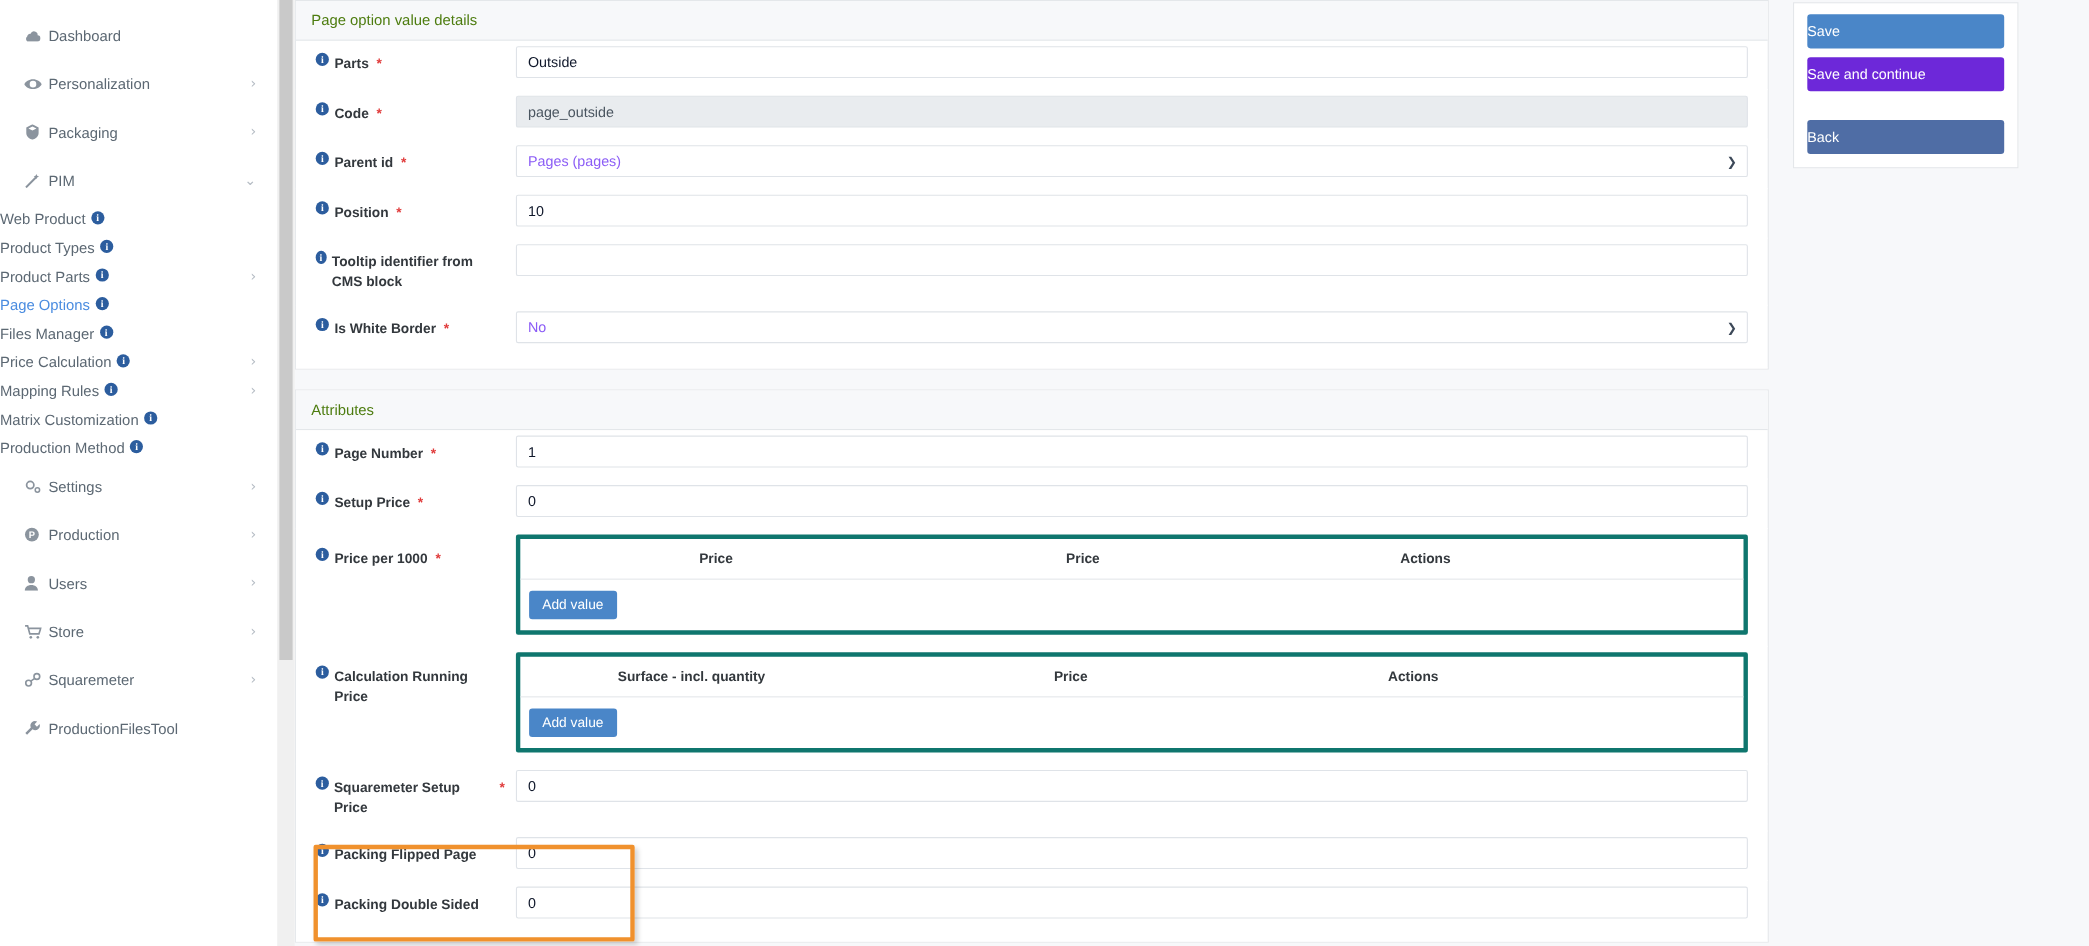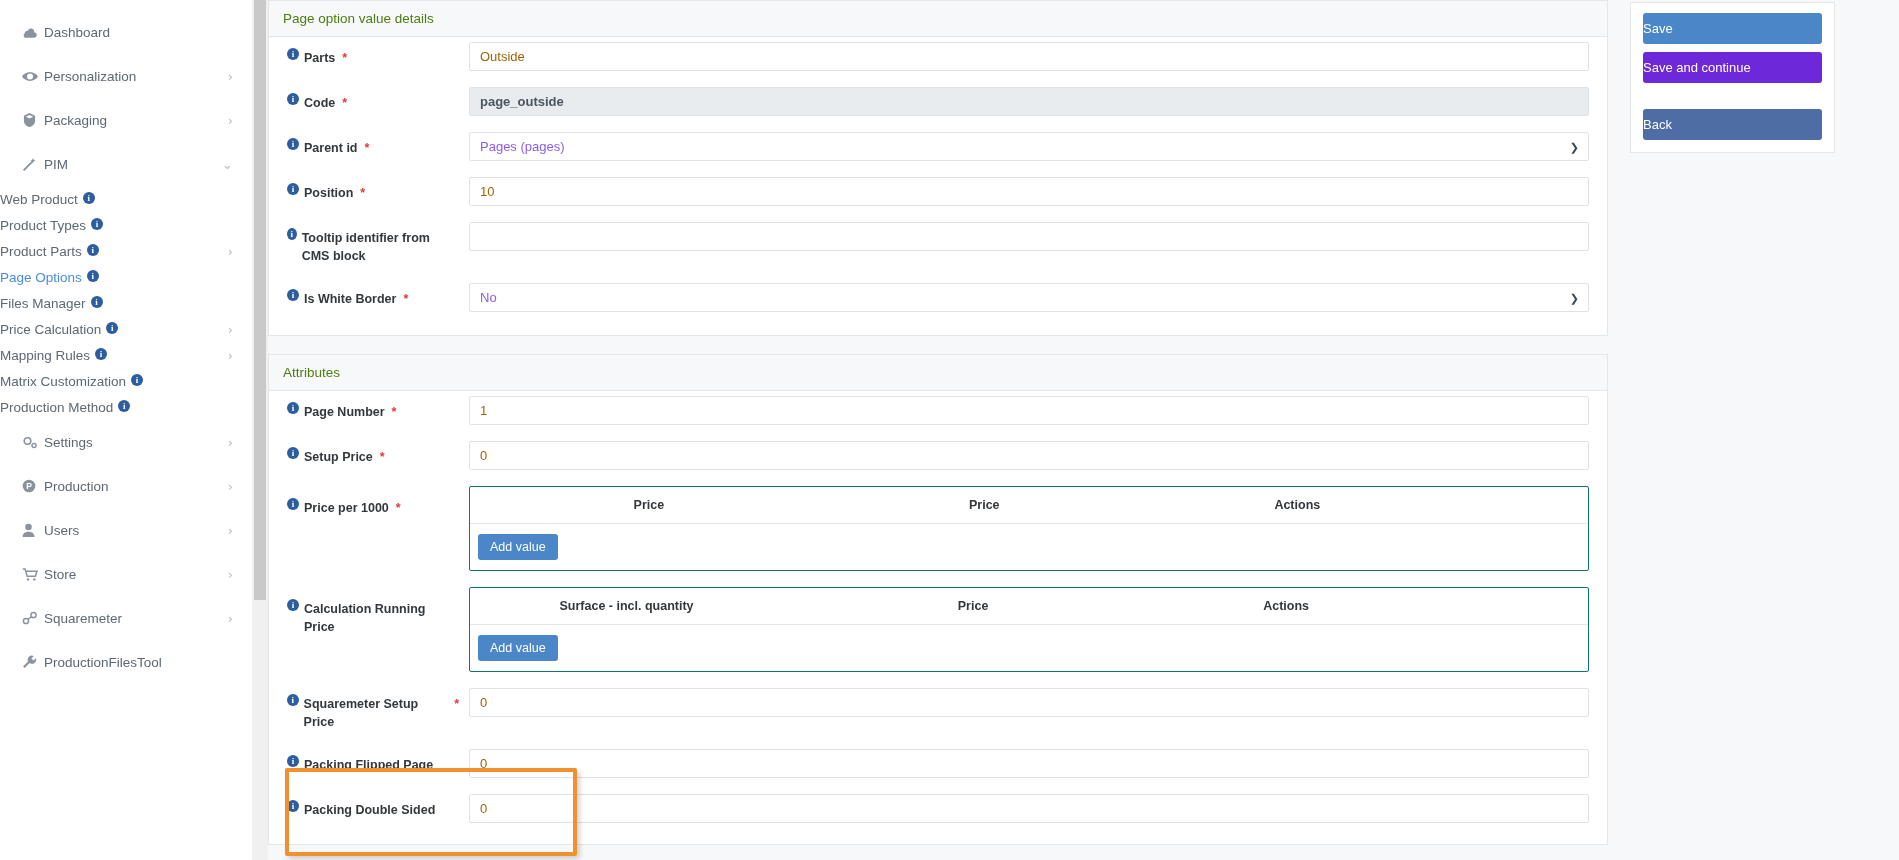--- a/index.html
+++ b/index.html
@@ -120,27 +120,27 @@
     line-height: 18px;
   }
   .flabel .req { color: #e03a3a; font-weight: bold; margin-left: 2px; }
   .fctl { flex: 1; padding: 5px 18px 10px 0; }
 
   .inp {
     width: 100%; height: 29px;
     border: 1px solid #dfe3e8;
     background: #ffffff;
     font-size: 13px;
-    color: #a16207;
+    color: #0f172a;
     padding: 0 10px;
     font-family: "Liberation Sans", sans-serif;
     border-radius: 2px;
     outline: none;
   }
-  .inp.disabled { background: #e9ecef; color: #4a5560; font-weight: bold; }
+  .inp.disabled { background: #e9ecef; color: #4a5560; }
   .sel-wrap { position: relative; width: 100%; }
   .sel {
     width: 100%; height: 29px;
     border: 1px solid #dfe3e8;
     background: #ffffff;
     font-size: 13px;
     color: #8b5cf6;
     padding: 0 28px 0 10px;
     border-radius: 2px;
     font-family: "Liberation Sans", sans-serif;
@@ -150,21 +150,21 @@
   .sel-chev {
     position: absolute; right: 10px; top: 50%;
     transform: translateY(-50%);
     pointer-events: none; color: #3c4858; font-size: 11px; line-height: 1;
     font-family: "DejaVu Sans", sans-serif;
   }
 
   
   .tbl-widget {
     width: 100%;
-    border: 1px solid #0f766e;
+    border: 4px solid #0f766e;
     background: #ffffff;
     border-radius: 2px;
   }
   .tbl-head {
     display: flex;
     padding: 11px 0;
     border-bottom: 1px solid #e4e7ea;
     font-size: 12.5px; font-weight: bold; color: #33383d;
   }
   .tbl-head .th { text-align: center; }

